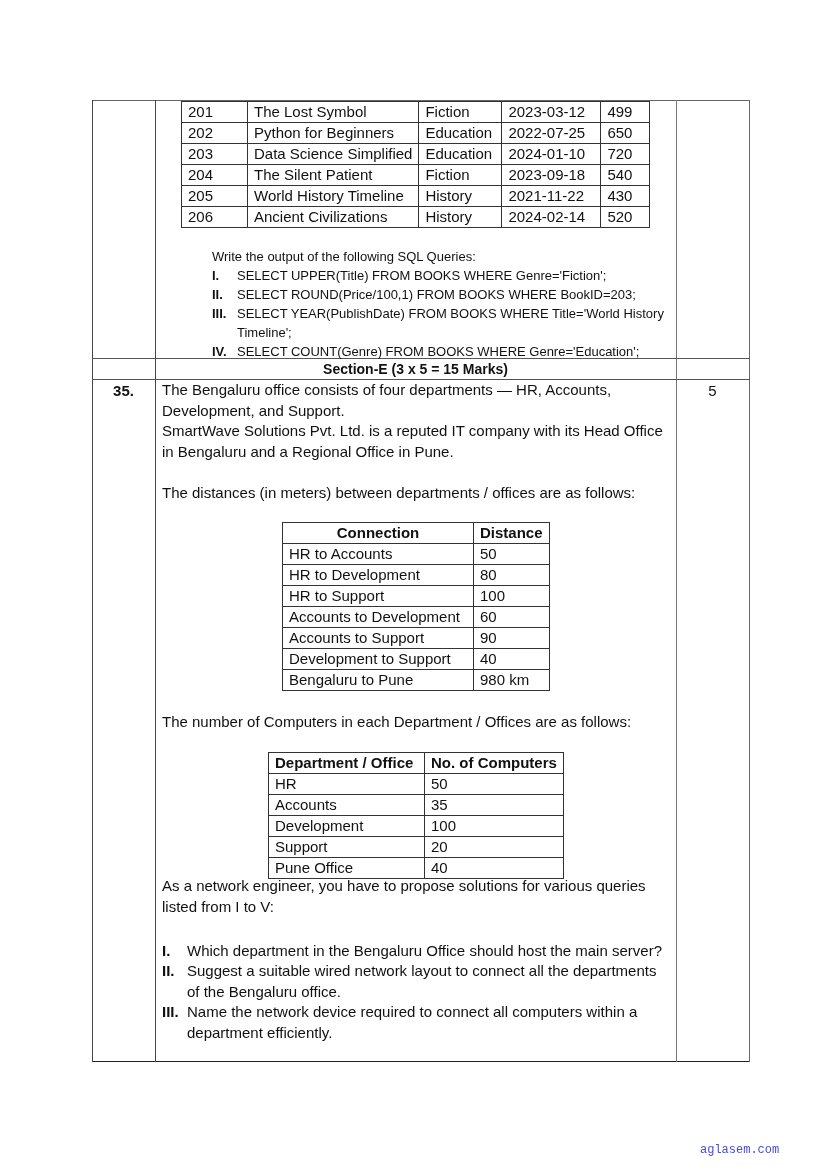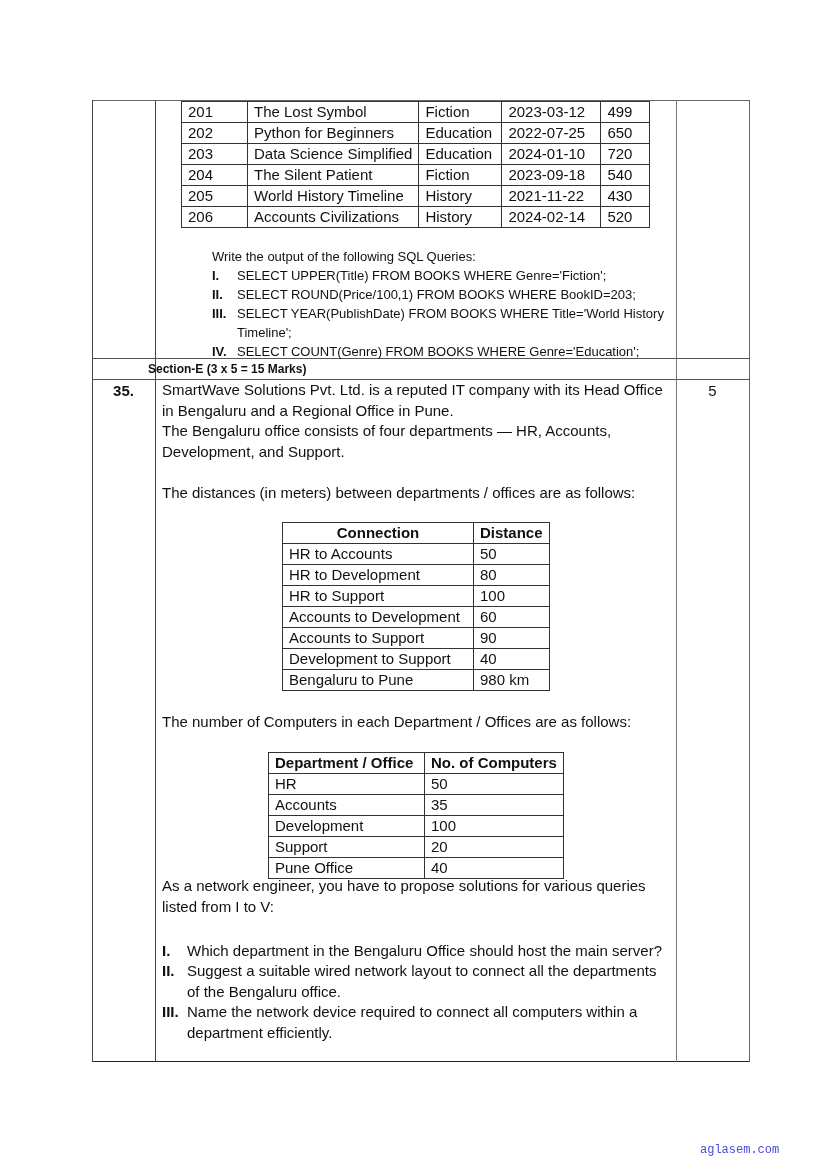--- a/index.html
+++ b/index.html
@@ -26,21 +26,21 @@
   #books td:nth-child(3){ width:70px; }
   #books td:nth-child(4){ width:86px; }
   #books td:nth-child(5){ width:36px; }
 
   .sql { left:212px; top:247px; width:460px; font-size:13px; }
   .sql .intro { height:19px; line-height:19px; }
   .sql ol { margin:0; padding:0; list-style:none; }
   .sql li { position:relative; padding-left:25px; line-height:19px; }
   .sql li .num { position:absolute; left:0; top:0; font-weight:bold; }
 
-  .section-title { left:148px; top:359px; width:521px; height:20px; line-height:20px; text-align:left; font-weight:bold; font-size:12px; }
+  .section-title { left:155px; top:359px; width:521px; height:20px; line-height:20px; text-align:center; font-weight:bold; font-size:14px; }
 
   .qnum { left:92px; top:381px; width:63px; text-align:center; font-weight:bold; font-size:15px; line-height:20px; }
   .marks { left:676px; top:381px; width:73px; text-align:center; font-size:15px; line-height:20px; }
 
   .para { left:162px; width:510px; font-size:15px; line-height:20.7px; }
   #p1 { top:380px; }
   #p2 { top:483px; }
   #p3 { top:712px; }
   #p4 { top:876px; }
 
@@ -104,21 +104,21 @@
     </tr>
     <tr>
       <td>205</td>
       <td>World History Timeline</td>
       <td>History</td>
       <td>2021-11-22</td>
       <td>430</td>
     </tr>
     <tr>
       <td>206</td>
-      <td>Accounts Civilizations</td>
+      <td>Ancient Civilizations</td>
       <td>History</td>
       <td>2024-02-14</td>
       <td>520</td>
     </tr>
   </tbody>
 </table>
 
 <div class="abs sql">
   <div class="intro">Write the output of the following SQL Queries:</div>
   <ol>
@@ -128,22 +128,22 @@
     <li><span class="num">IV.</span><span>SELECT COUNT(Genre) FROM BOOKS WHERE Genre='Education';</span></li>
   </ol>
 </div>
 
 <div class="abs section-title">Section-E (3 x 5 = 15 Marks)</div>
 
 <div class="abs qnum">35.</div>
 <div class="abs marks">5</div>
 
 <div class="abs para" id="p1">
+  <div>The Bengaluru office consists of four departments — HR, Accounts, Development, and Support.</div>
   <div>SmartWave Solutions Pvt. Ltd. is a reputed IT company with its Head Office in Bengaluru and a Regional Office in Pune.</div>
-  <div>The Bengaluru office consists of four departments — HR, Accounts, Development, and Support.</div>
 </div>
 <div class="abs para" id="p2">The distances (in meters) between departments / offices are as follows:</div>
 
 <table class="grid" id="dist">
   <thead>
     <tr>
       <th>Connection</th>
       <th>Distance</th>
     </tr>
   </thead>

